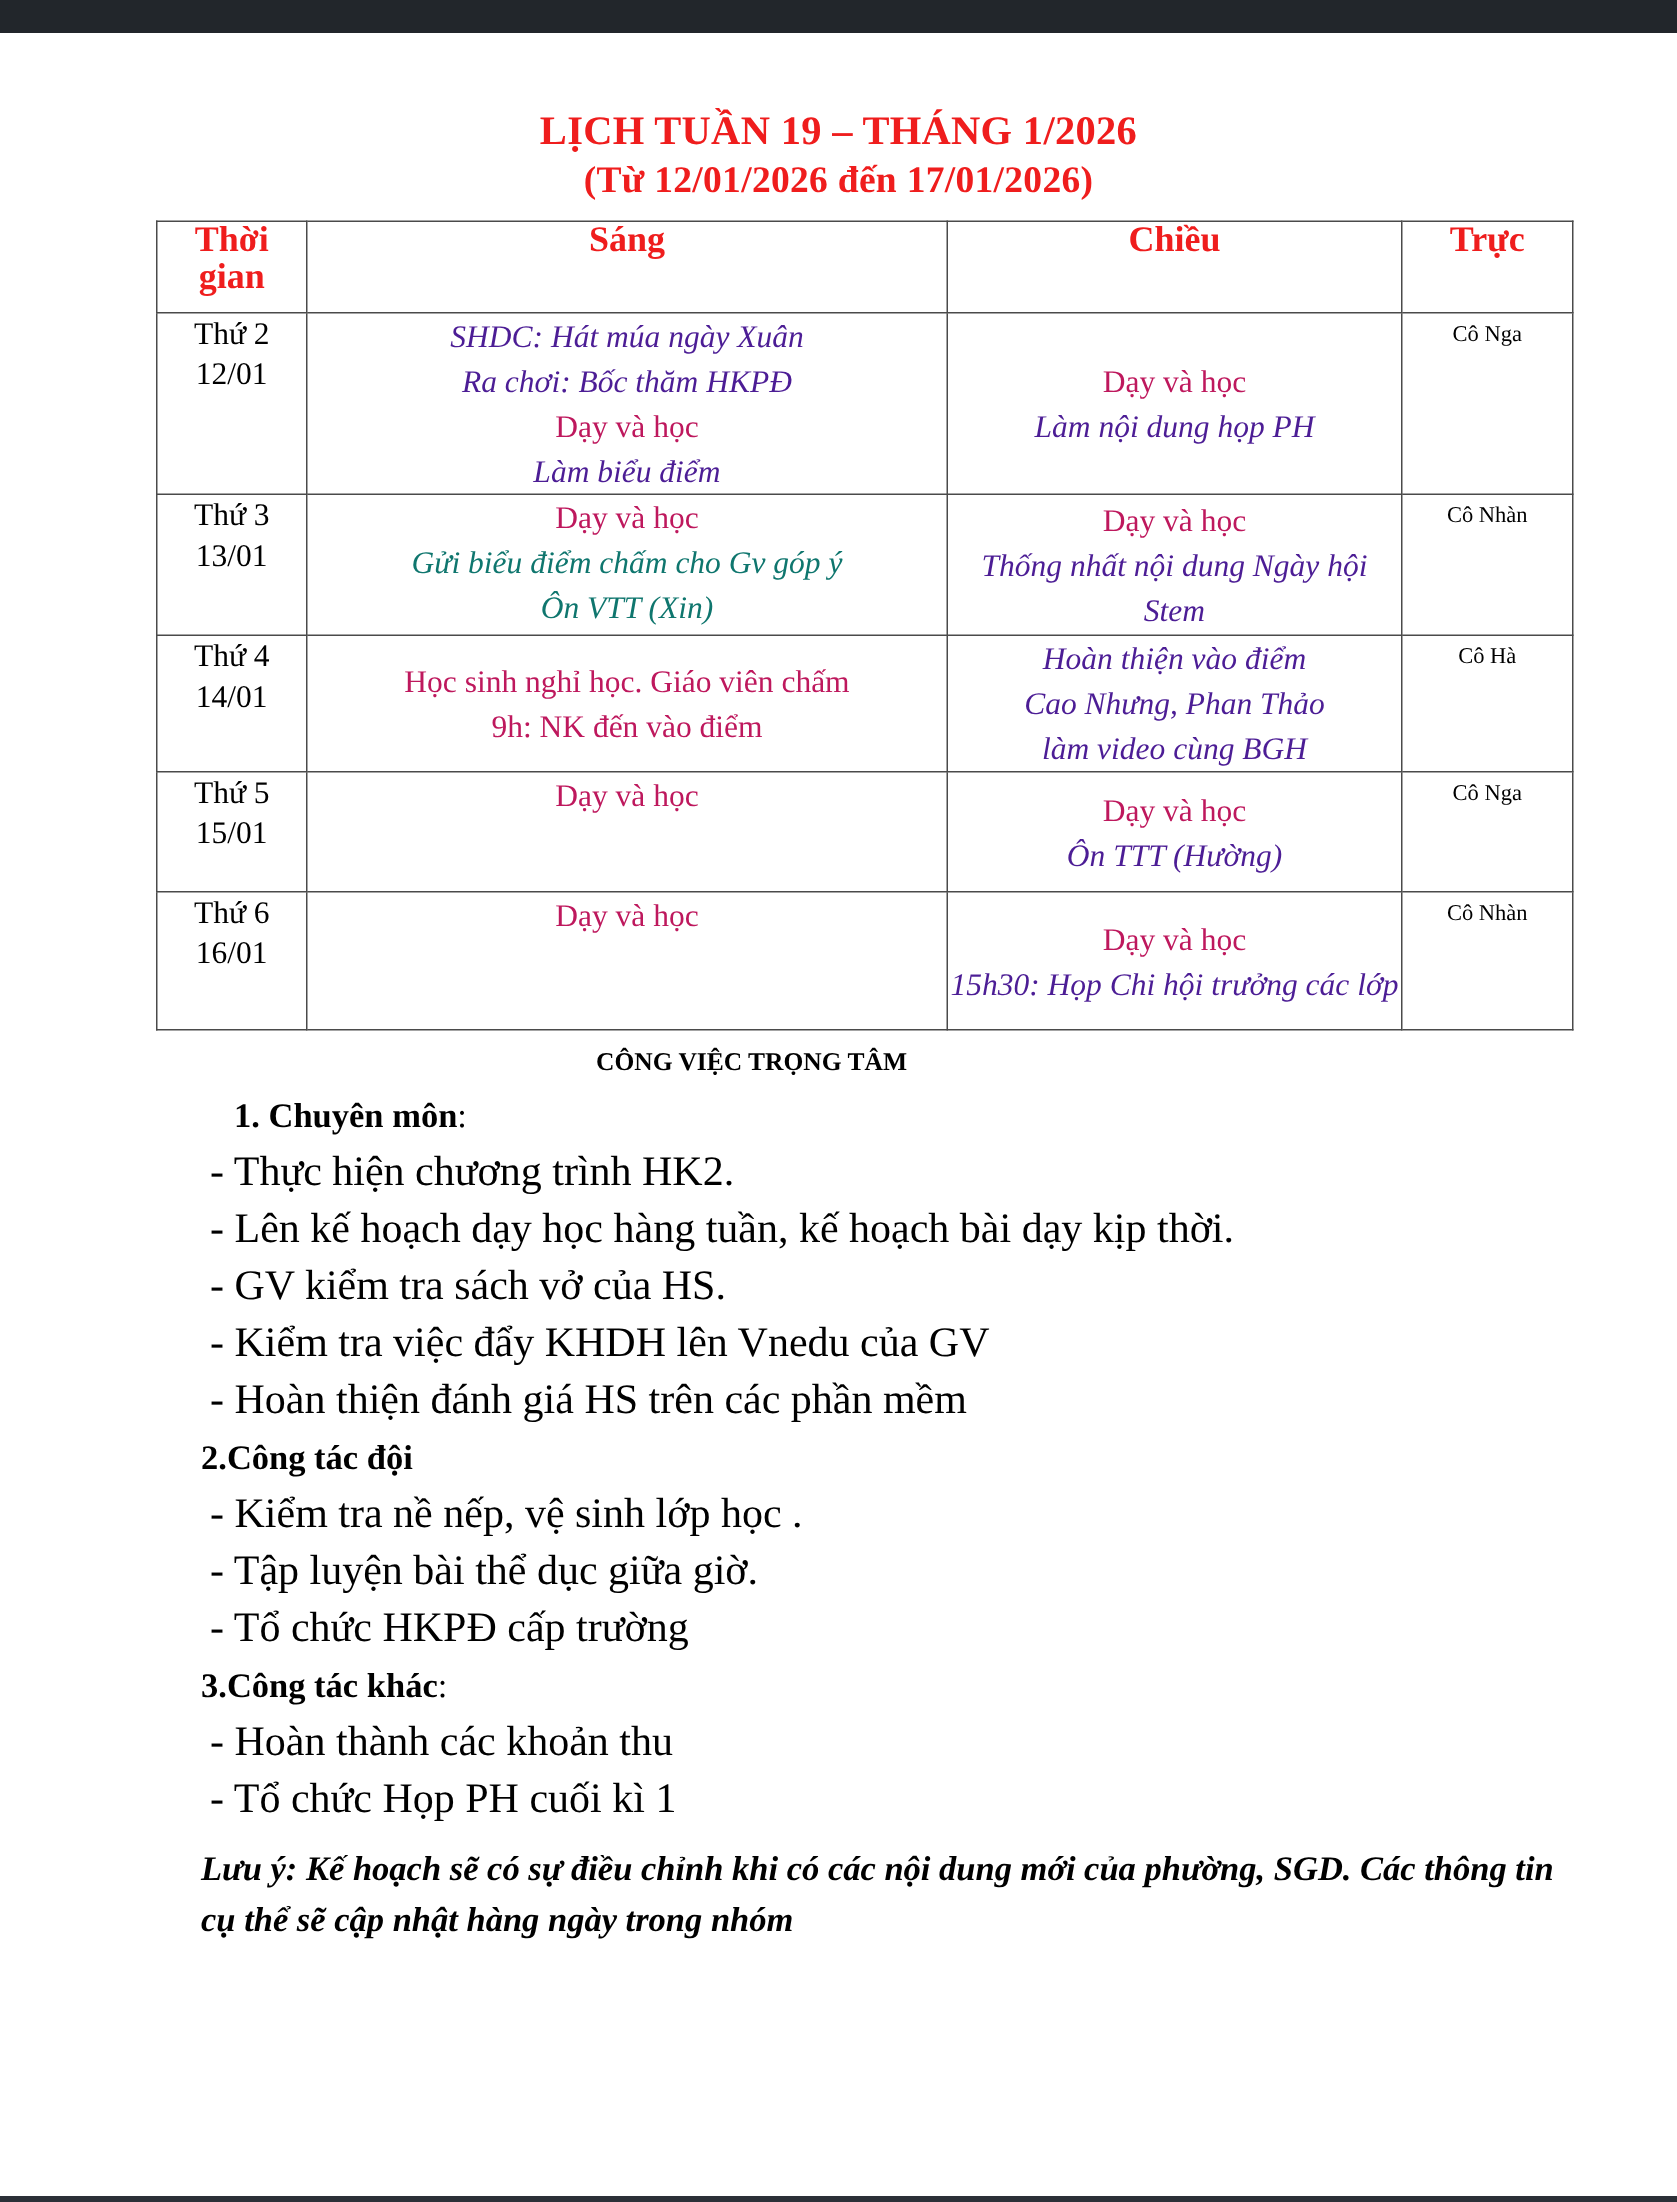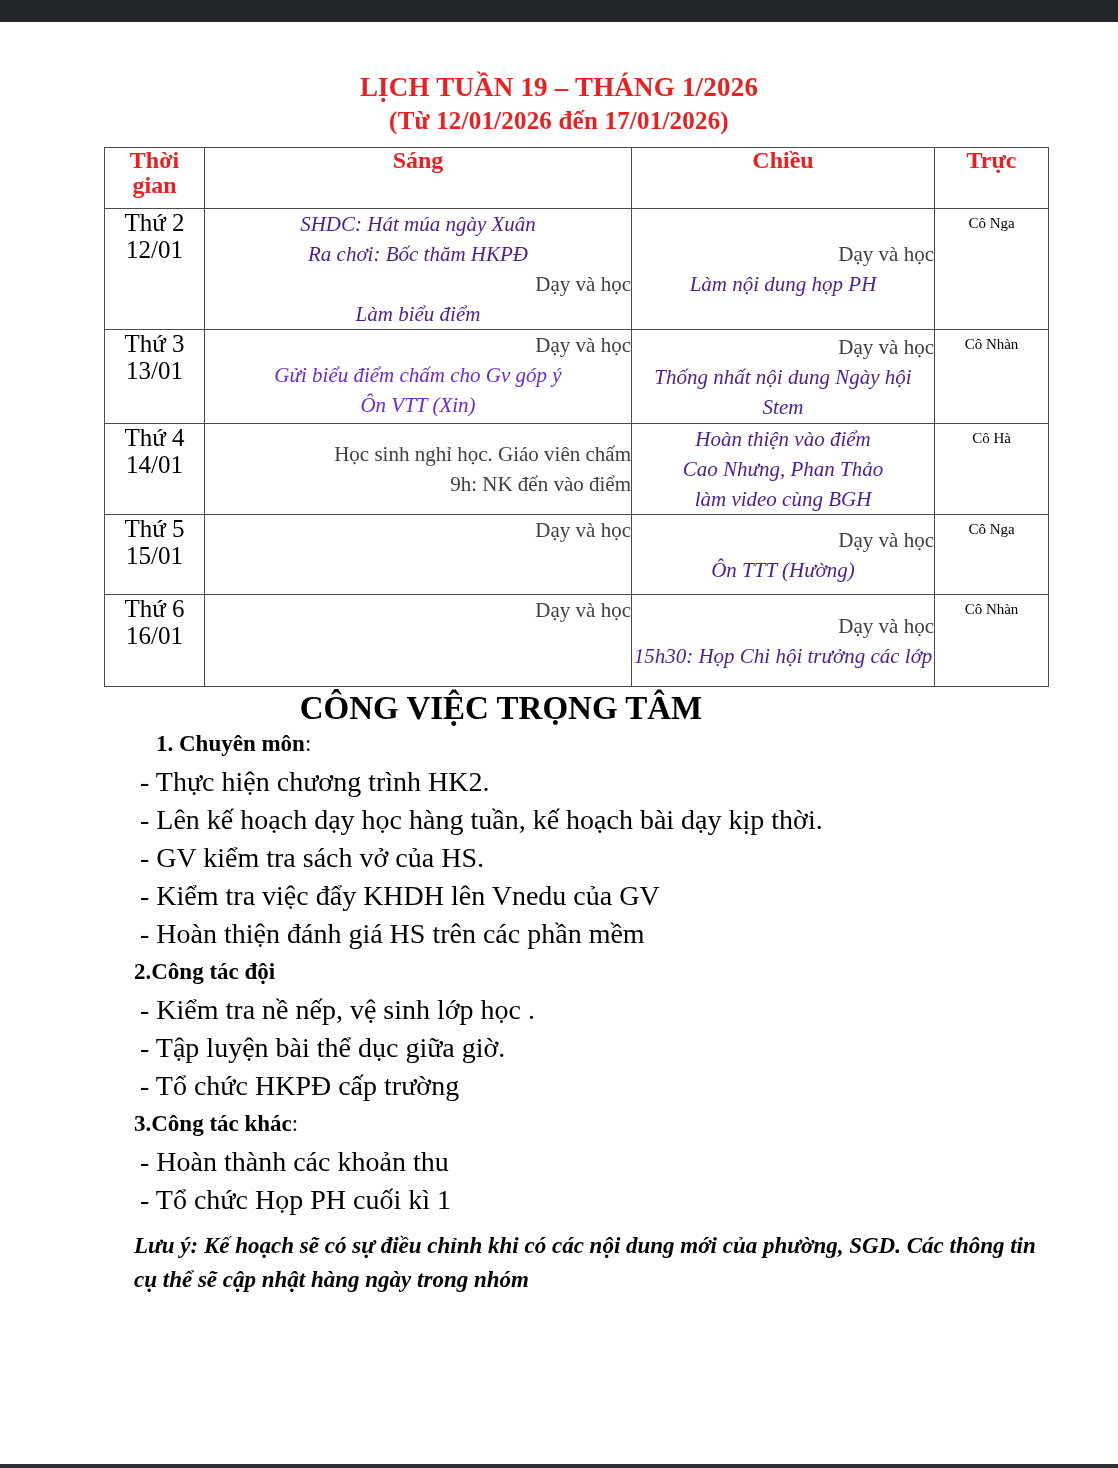--- a/index.html
+++ b/index.html
@@ -80,21 +80,21 @@
     text-align: center;
     height: 60px;
     vertical-align: top;
     padding-top: 7px;
     line-height: 25px;
   }
   thead th.th-time { line-height: 25px; }
 
   td.time-cell {
     text-align: center;
-    font-size: 25px;
+    font-size: 21px;
     line-height: 27px;
     padding-top: 7px;
   }
   td.content-cell {
     text-align: center;
     font-size: 21px;
     line-height: 30px;
     padding-top: 6px;
   }
   td.content-cell.vcenter {
@@ -106,34 +106,34 @@
     font-size: 15px;
     vertical-align: middle;
     line-height: 28px;
   }
   td.duty-cell.low {
     vertical-align: middle;
     padding-top: 28px;
   }
   .ln { display: block; white-space: nowrap; }
   .ln.red  { color: #4c1d95; font-style: italic; }
-  .ln.blk  { color: #404040; text-align: right; }
-  .ln.blki { color: #6d28d9; font-style: italic; }
+  .ln.blk  { color: #be185d; }
+  .ln.blki { color: #0f766e; font-style: italic; }
   .ln.wrap { white-space: normal; }
 
   
   .tasks {
     padding-left: 104px;
     padding-right: 60px;
     margin-top: 4px;
   }
   .tasks-title {
     text-align: center;
     font-weight: bold;
-    font-size: 33px;
+    font-size: 17px;
     line-height: 34px;
     padding-right: 160px;
   }
   .task-head {
     font-weight: bold;
     font-size: 23px;
     line-height: 38px;
     padding-left: 52px;
   }
   .task-head.flush {

